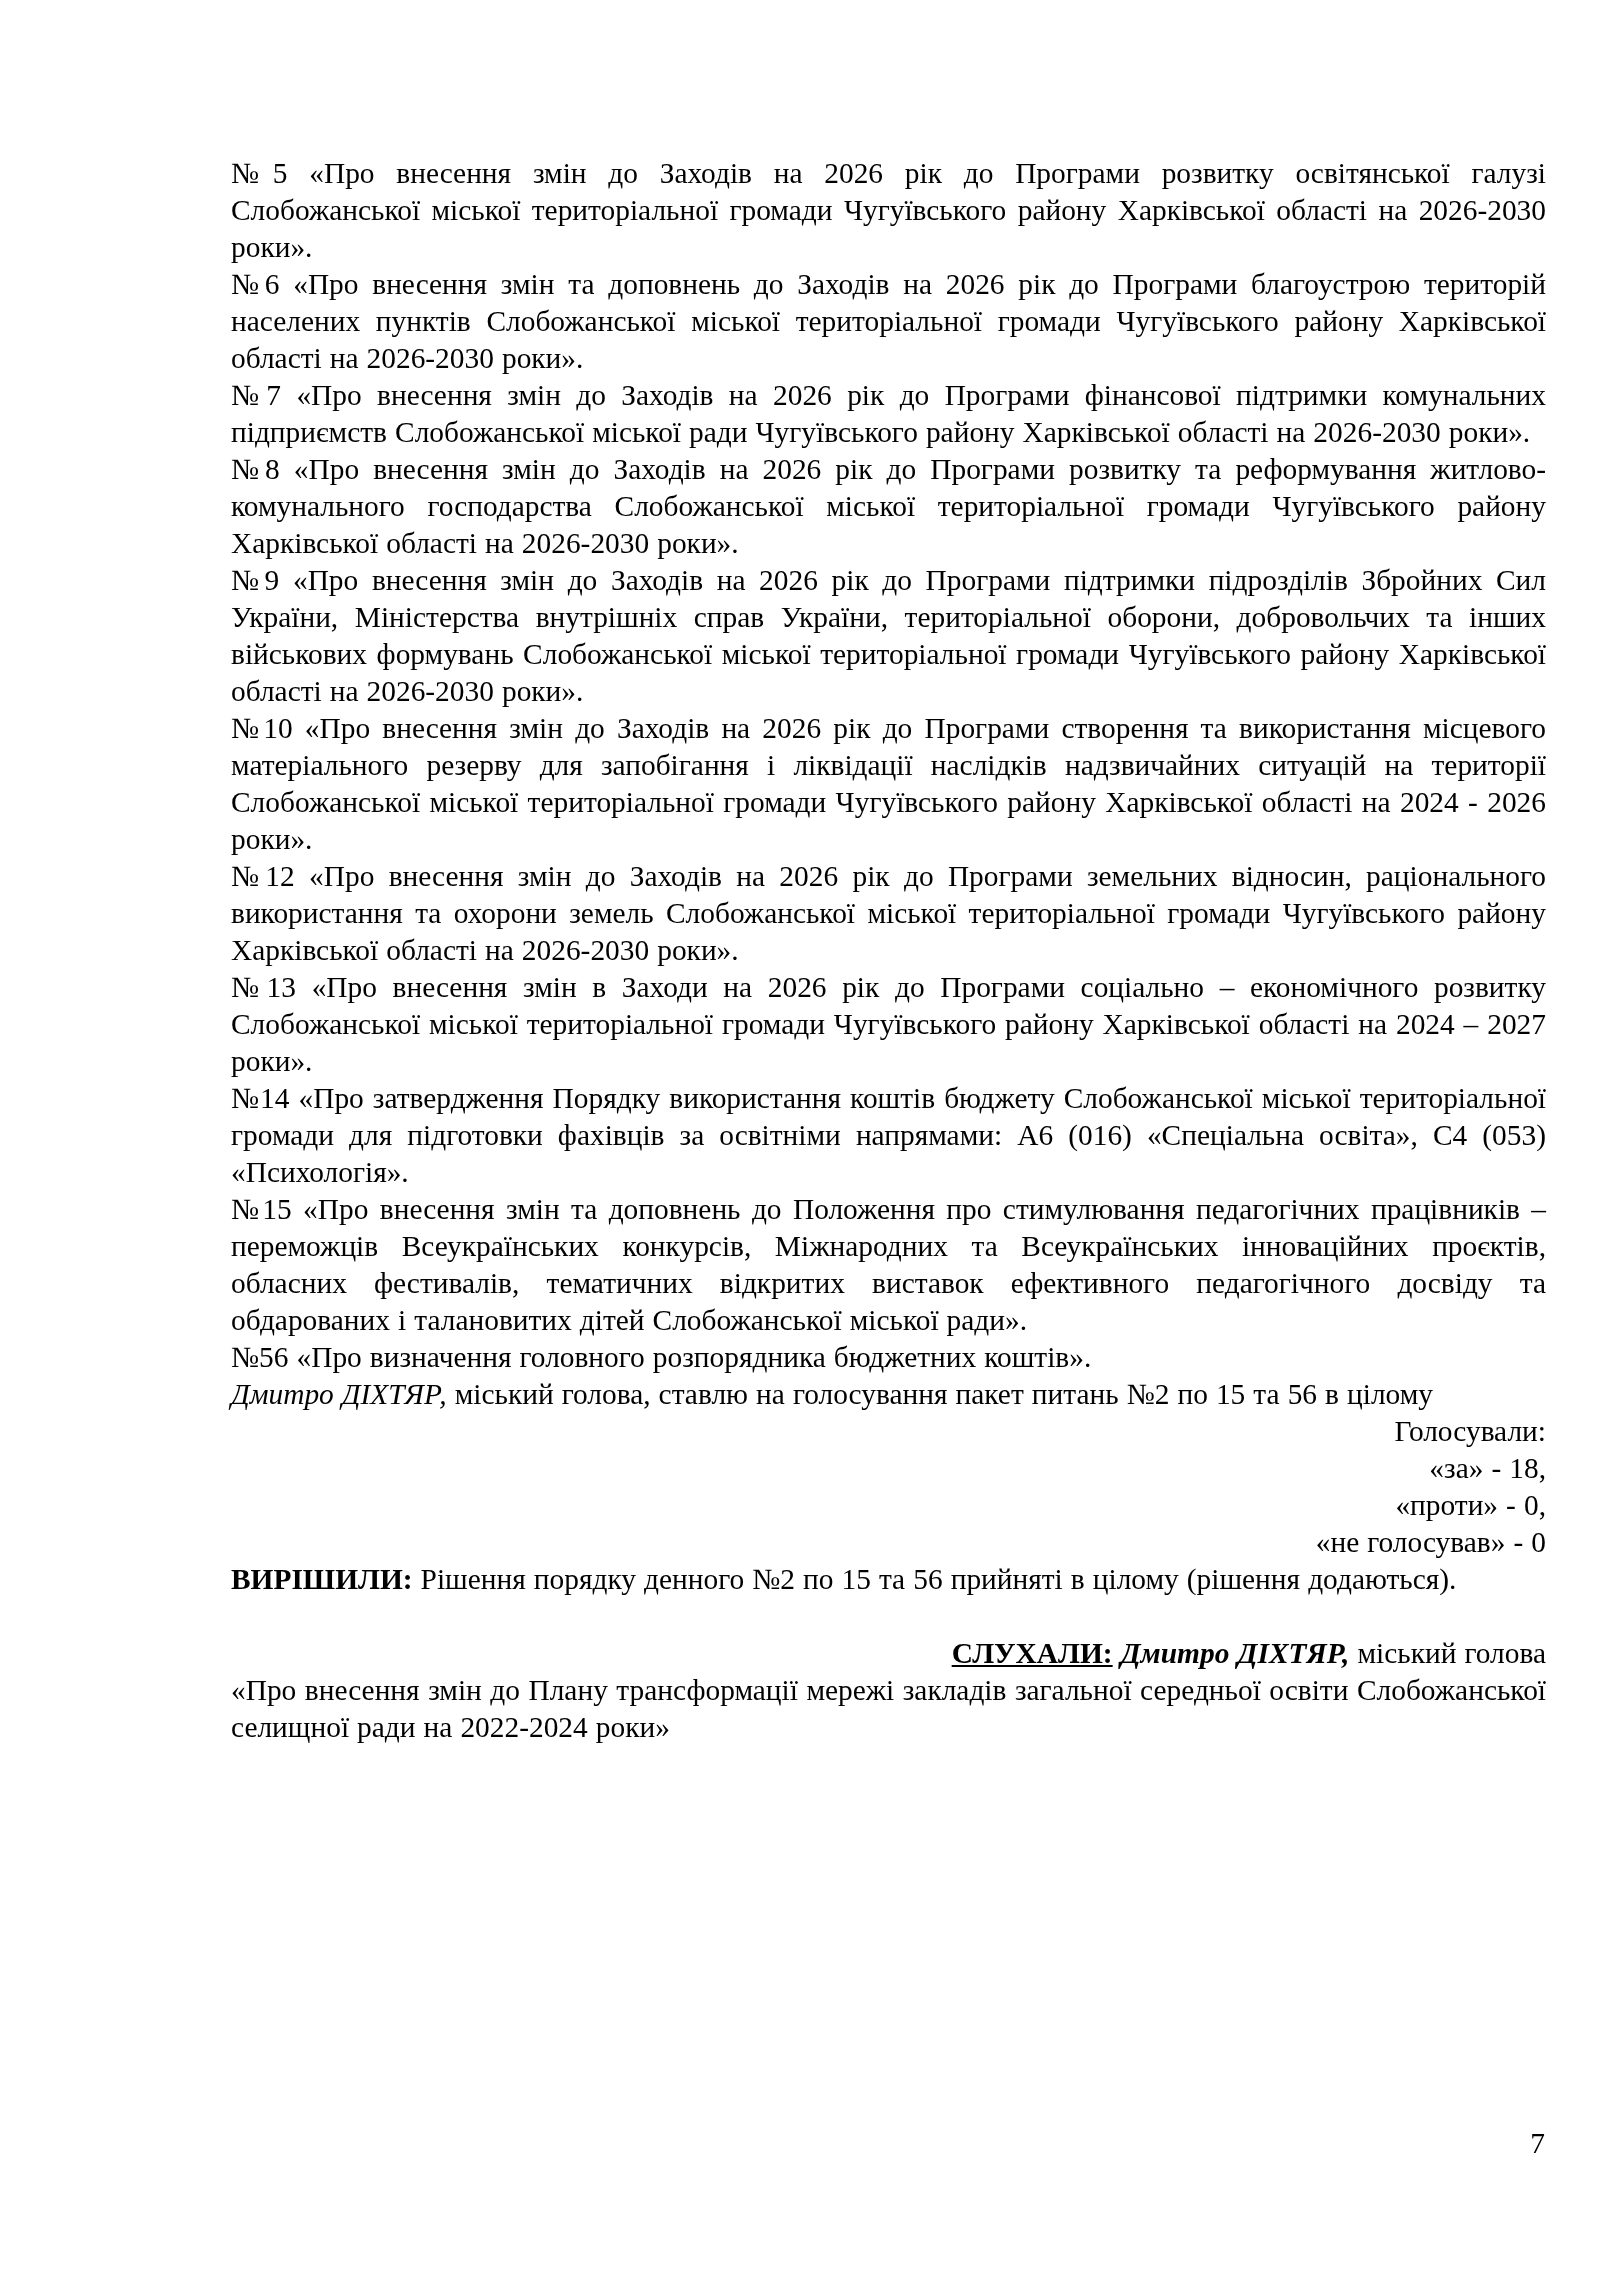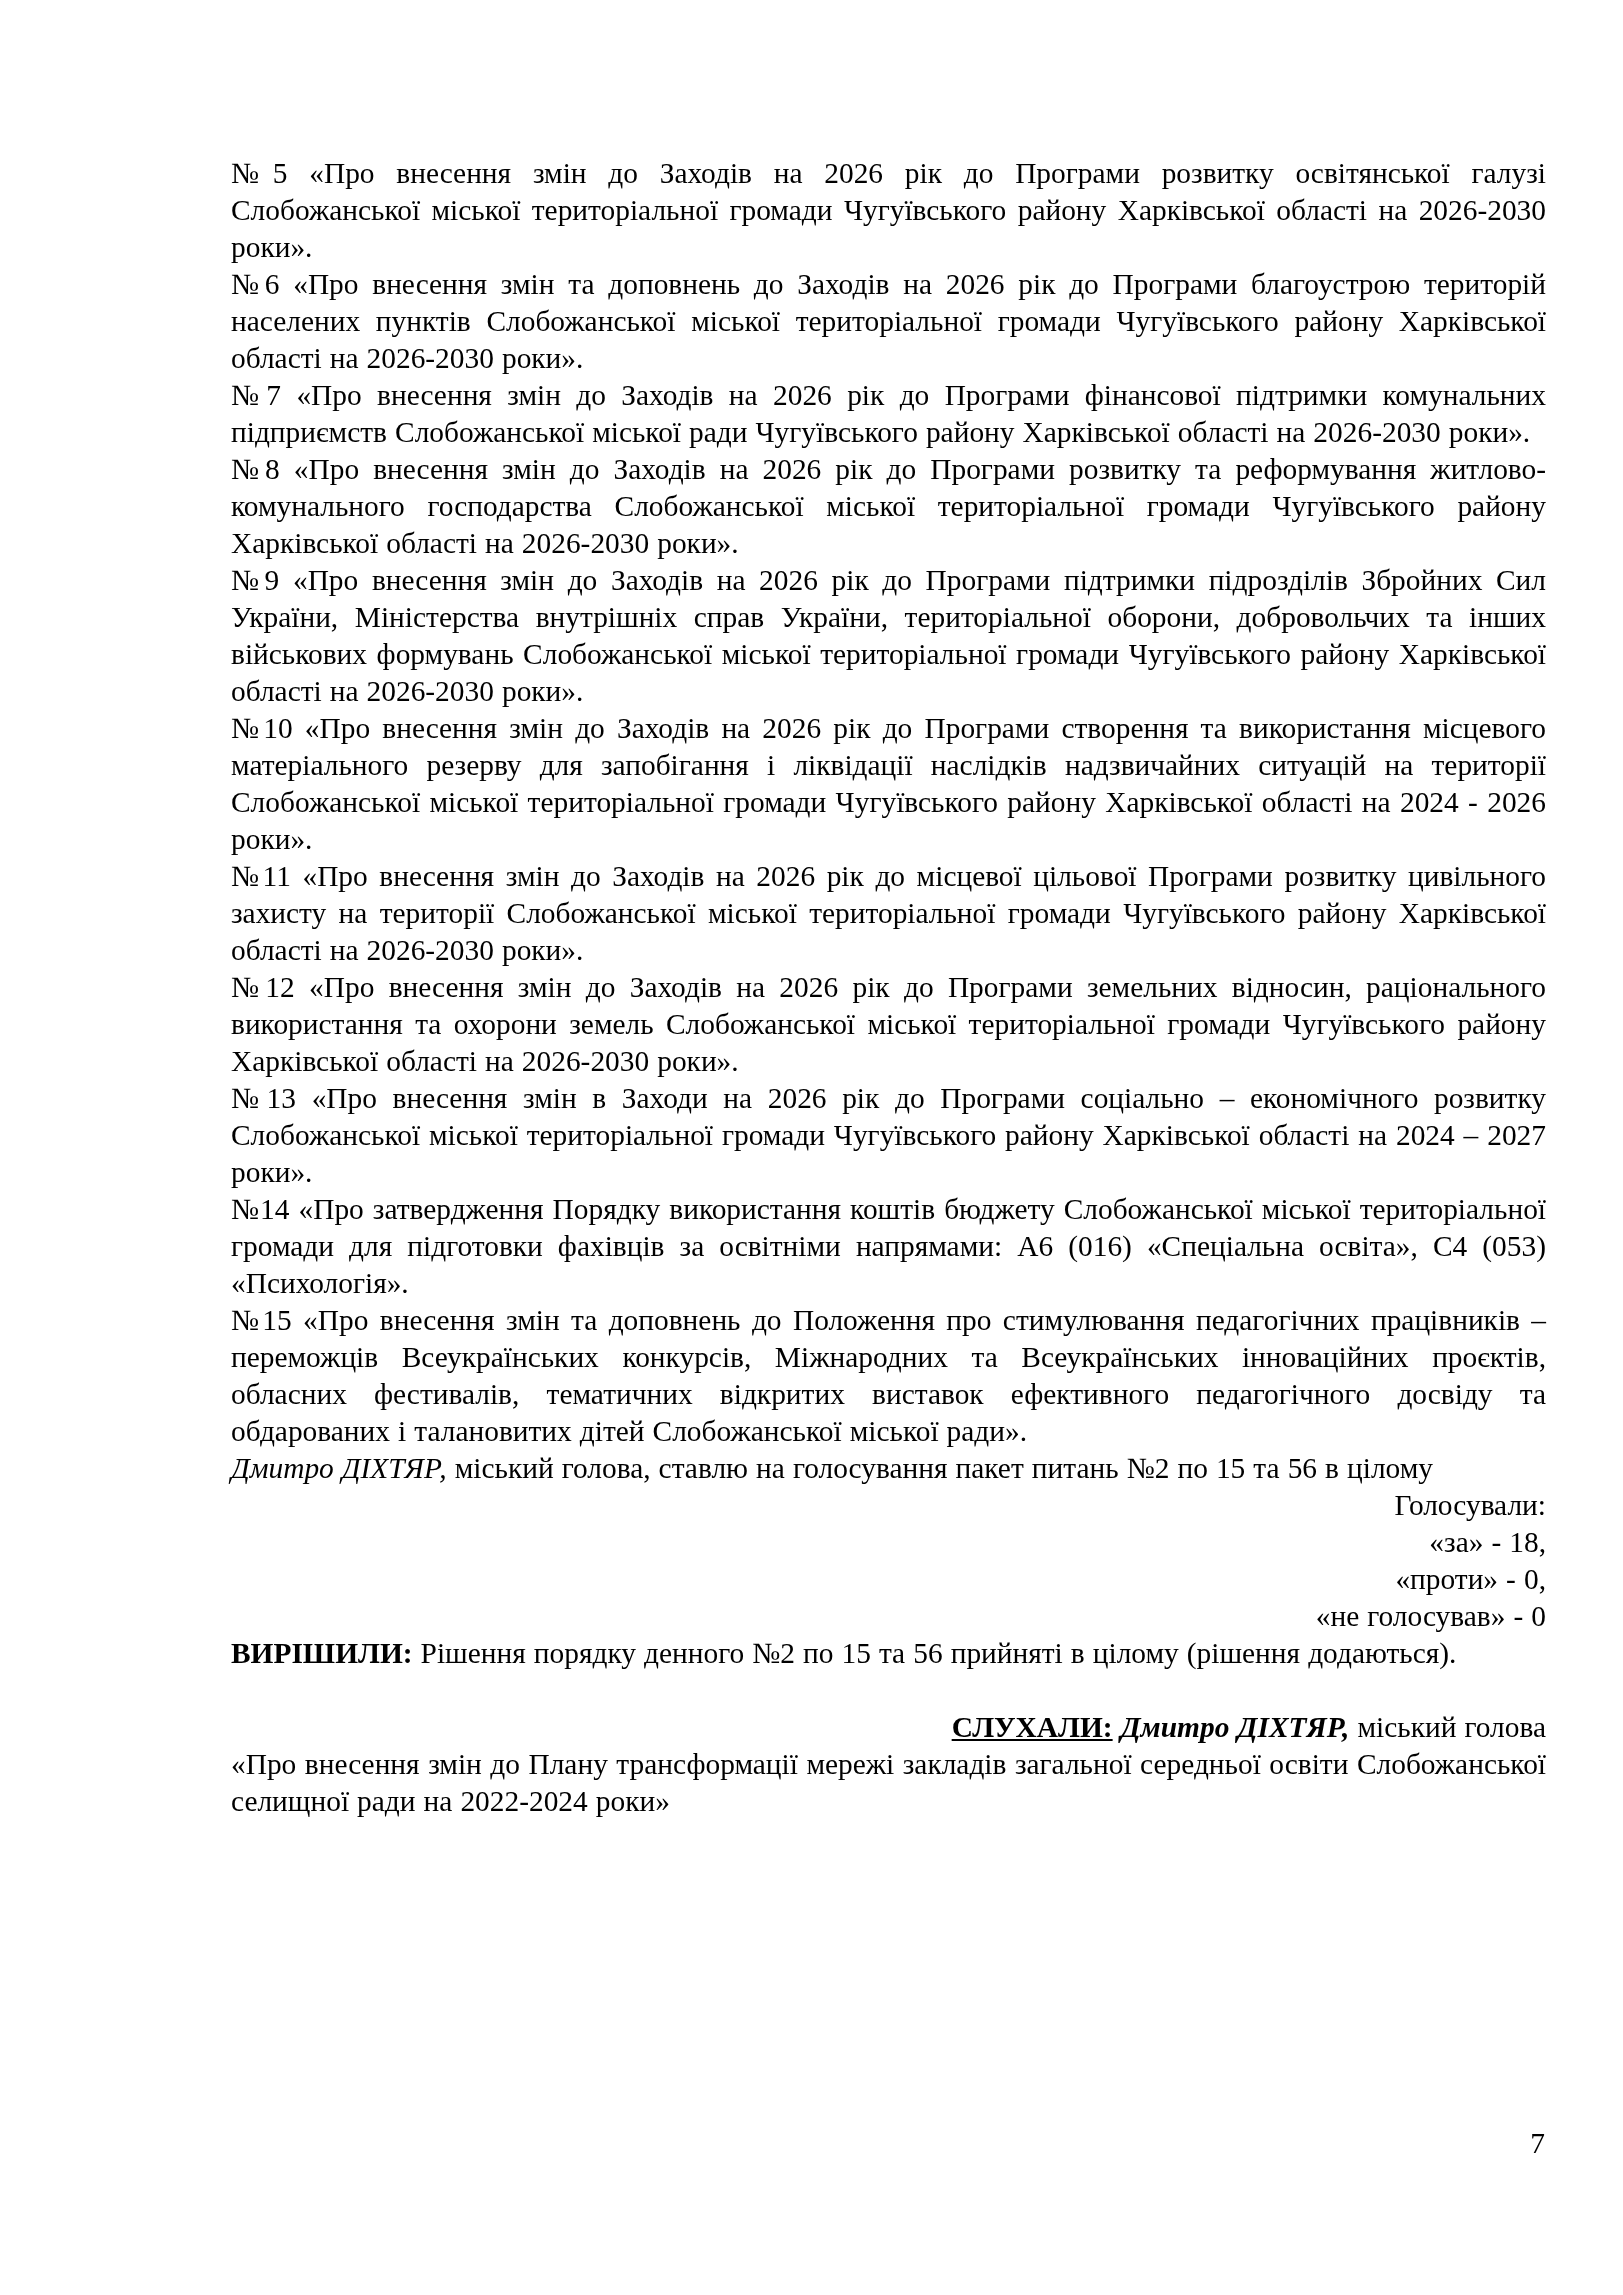--- a/index.html
+++ b/index.html
@@ -64,25 +64,25 @@
 <body>
 
 <div class="page">
   <div class="content" id="content">
       <p class="para justified"><span class="text">№5 «Про внесення змін до Заходів на 2026 рік до Програми розвитку освітянської галузі Слобожанської міської територіальної громади Чугуївського району Харківської області на 2026-2030 роки».</span></p>
       <p class="para justified"><span class="text">№6 «Про внесення змін та доповнень до Заходів на 2026 рік до  Програми благоустрою територій населених пунктів Слобожанської міської територіальної громади Чугуївського району Харківської області на 2026-2030 роки».</span></p>
       <p class="para justified"><span class="text">№7 «Про внесення змін до  Заходів на 2026 рік до Програми фінансової підтримки комунальних підприємств Слобожанської міської ради Чугуївського району Харківської області на 2026-2030 роки».</span></p>
       <p class="para justified"><span class="text">№8 «Про внесення змін до Заходів на 2026 рік до  Програми розвитку та реформування житлово-комунального господарства Слобожанської міської територіальної громади Чугуївського району Харківської області на 2026-2030 роки».</span></p>
       <p class="para justified"><span class="text">№9 «Про внесення змін до Заходів на 2026 рік до Програми підтримки підрозділів Збройних Сил України, Міністерства внутрішніх справ України, територіальної оборони, добровольчих та інших військових формувань   Слобожанської міської територіальної громади Чугуївського району Харківської області на 2026-2030 роки».</span></p>
       <p class="para justified"><span class="text">№10 «Про внесення змін до  Заходів на 2026 рік до Програми створення та використання місцевого матеріального резерву для запобігання і ліквідації наслідків надзвичайних ситуацій на території Слобожанської міської територіальної громади Чугуївського району Харківської області на 2024 - 2026 роки».</span></p>
-      <p class="para justified"><span class="text">№11 «Про внесення змін до Заходів на 2026 рік до місцевої цільової Програми розвитку цивільного захисту на території Слобожанської міської територіальної громади Чугуївського району Харківської області на 2026-2030 роки».</span></p>
       <p class="para justified"><span class="text">№12 «Про внесення змін до Заходів на 2026 рік до Програми земельних відносин, раціонального використання та охорони земель Слобожанської міської територіальної громади Чугуївського району Харківської області на 2026-2030 роки».</span></p>
       <p class="para justified"><span class="text">№13 «Про  внесення змін в Заходи на 2026 рік до Програми соціально – економічного розвитку Слобожанської міської територіальної громади Чугуївського району Харківської області на 2024 – 2027 роки».</span></p>
       <p class="para justified"><span class="text">№14 «Про затвердження Порядку використання коштів бюджету Слобожанської міської територіальної громади для підготовки фахівців за освітніми напрямами: А6 (016) «Спеціальна освіта», С4 (053) «Психологія».</span></p>
       <p class="para justified"><span class="text">№15 «Про внесення змін та доповнень до Положення про стимулювання педагогічних працівників – переможців Всеукраїнських конкурсів, Міжнародних та Всеукраїнських інноваційних проєктів, обласних фестивалів, тематичних відкритих виставок  ефективного педагогічного досвіду та обдарованих і талановитих дітей Слобожанської міської ради».</span></p>
+      <p class="para justified"><span class="text">№56 «Про визначення головного розпорядника бюджетних коштів».</span></p>
       <p class="para speaker"><span class="name">Дмитро ДІХТЯР,</span><span class="text"> міський голова, ставлю на голосування пакет питань  №2 по 15 та 56 в цілому</span></p>
       <p class="para plain"><span class="text">Голосували:</span></p>
       <p class="para plain"><span class="text">«за» - 18,</span></p>
       <p class="para plain"><span class="text">«проти» - 0,</span></p>
       <p class="para plain"><span class="text">«не голосував» - 0</span></p>
       <p class="para resolved"><span class="label">ВИРІШИЛИ:</span><span class="text"> Рішення порядку денного №2 по 15 та 56 прийняті  в цілому (рішення додаються).</span></p>
       <p class="para blank"></p>
       <p class="para heard"><span class="label">СЛУХАЛИ:</span><span class="name">Дмитро ДІХТЯР,</span><span class="text"> міський голова</span></p>
       <p class="para justified"><span class="text">«Про внесення змін до Плану трансформації мережі закладів загальної середньої освіти Слобожанської селищної ради на 2022-2024 роки»</span></p>
     </div>

